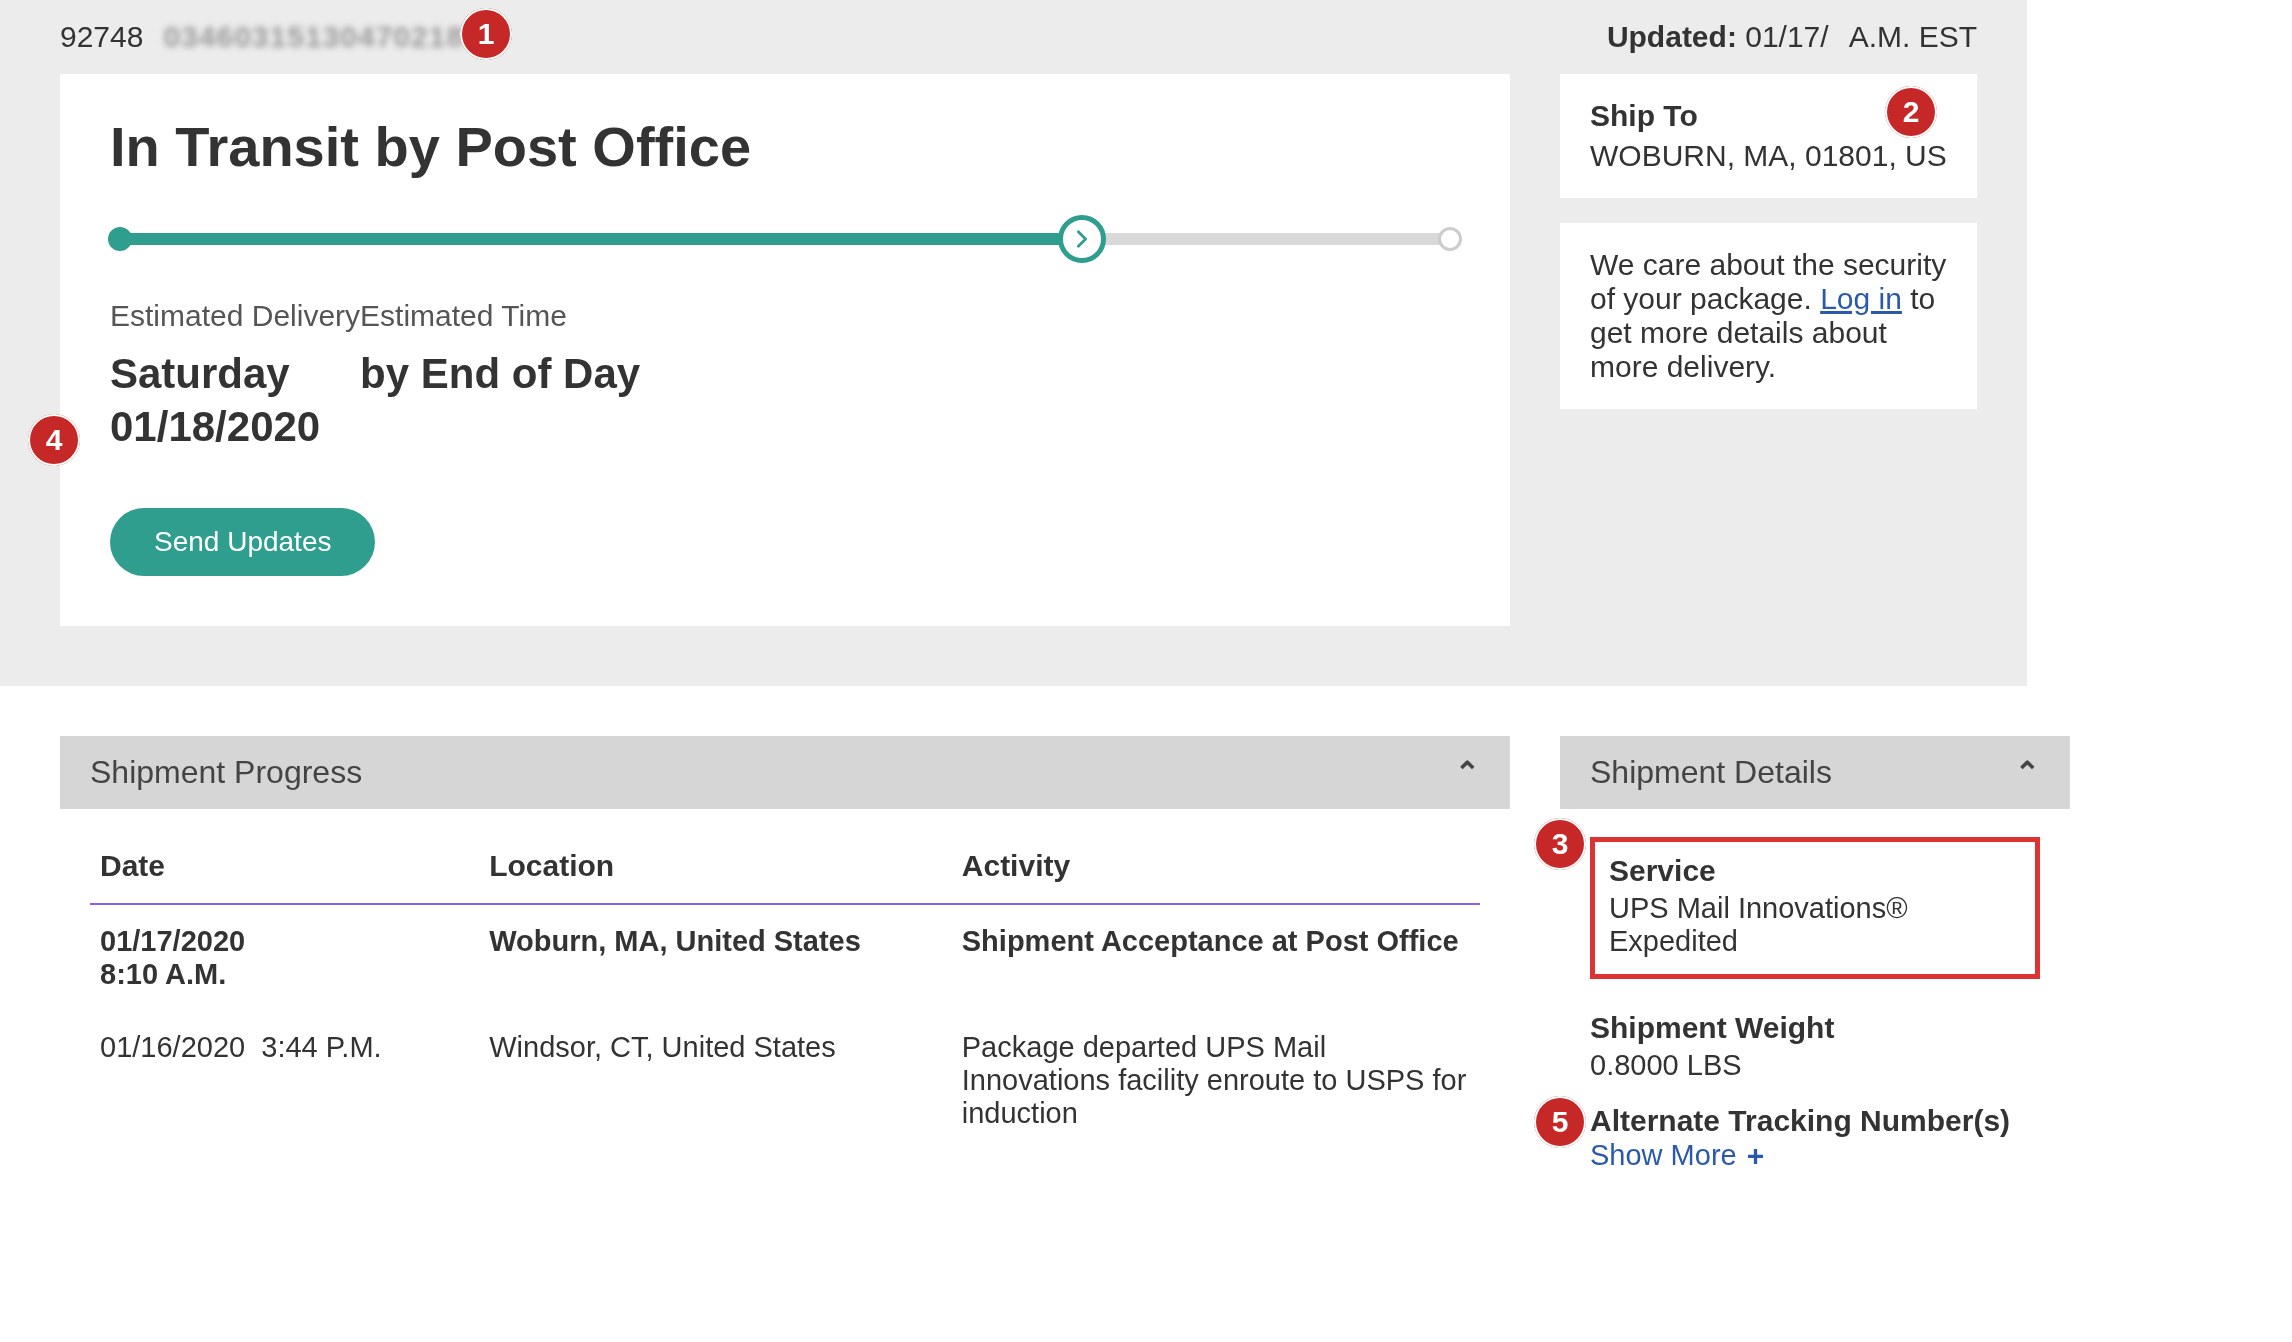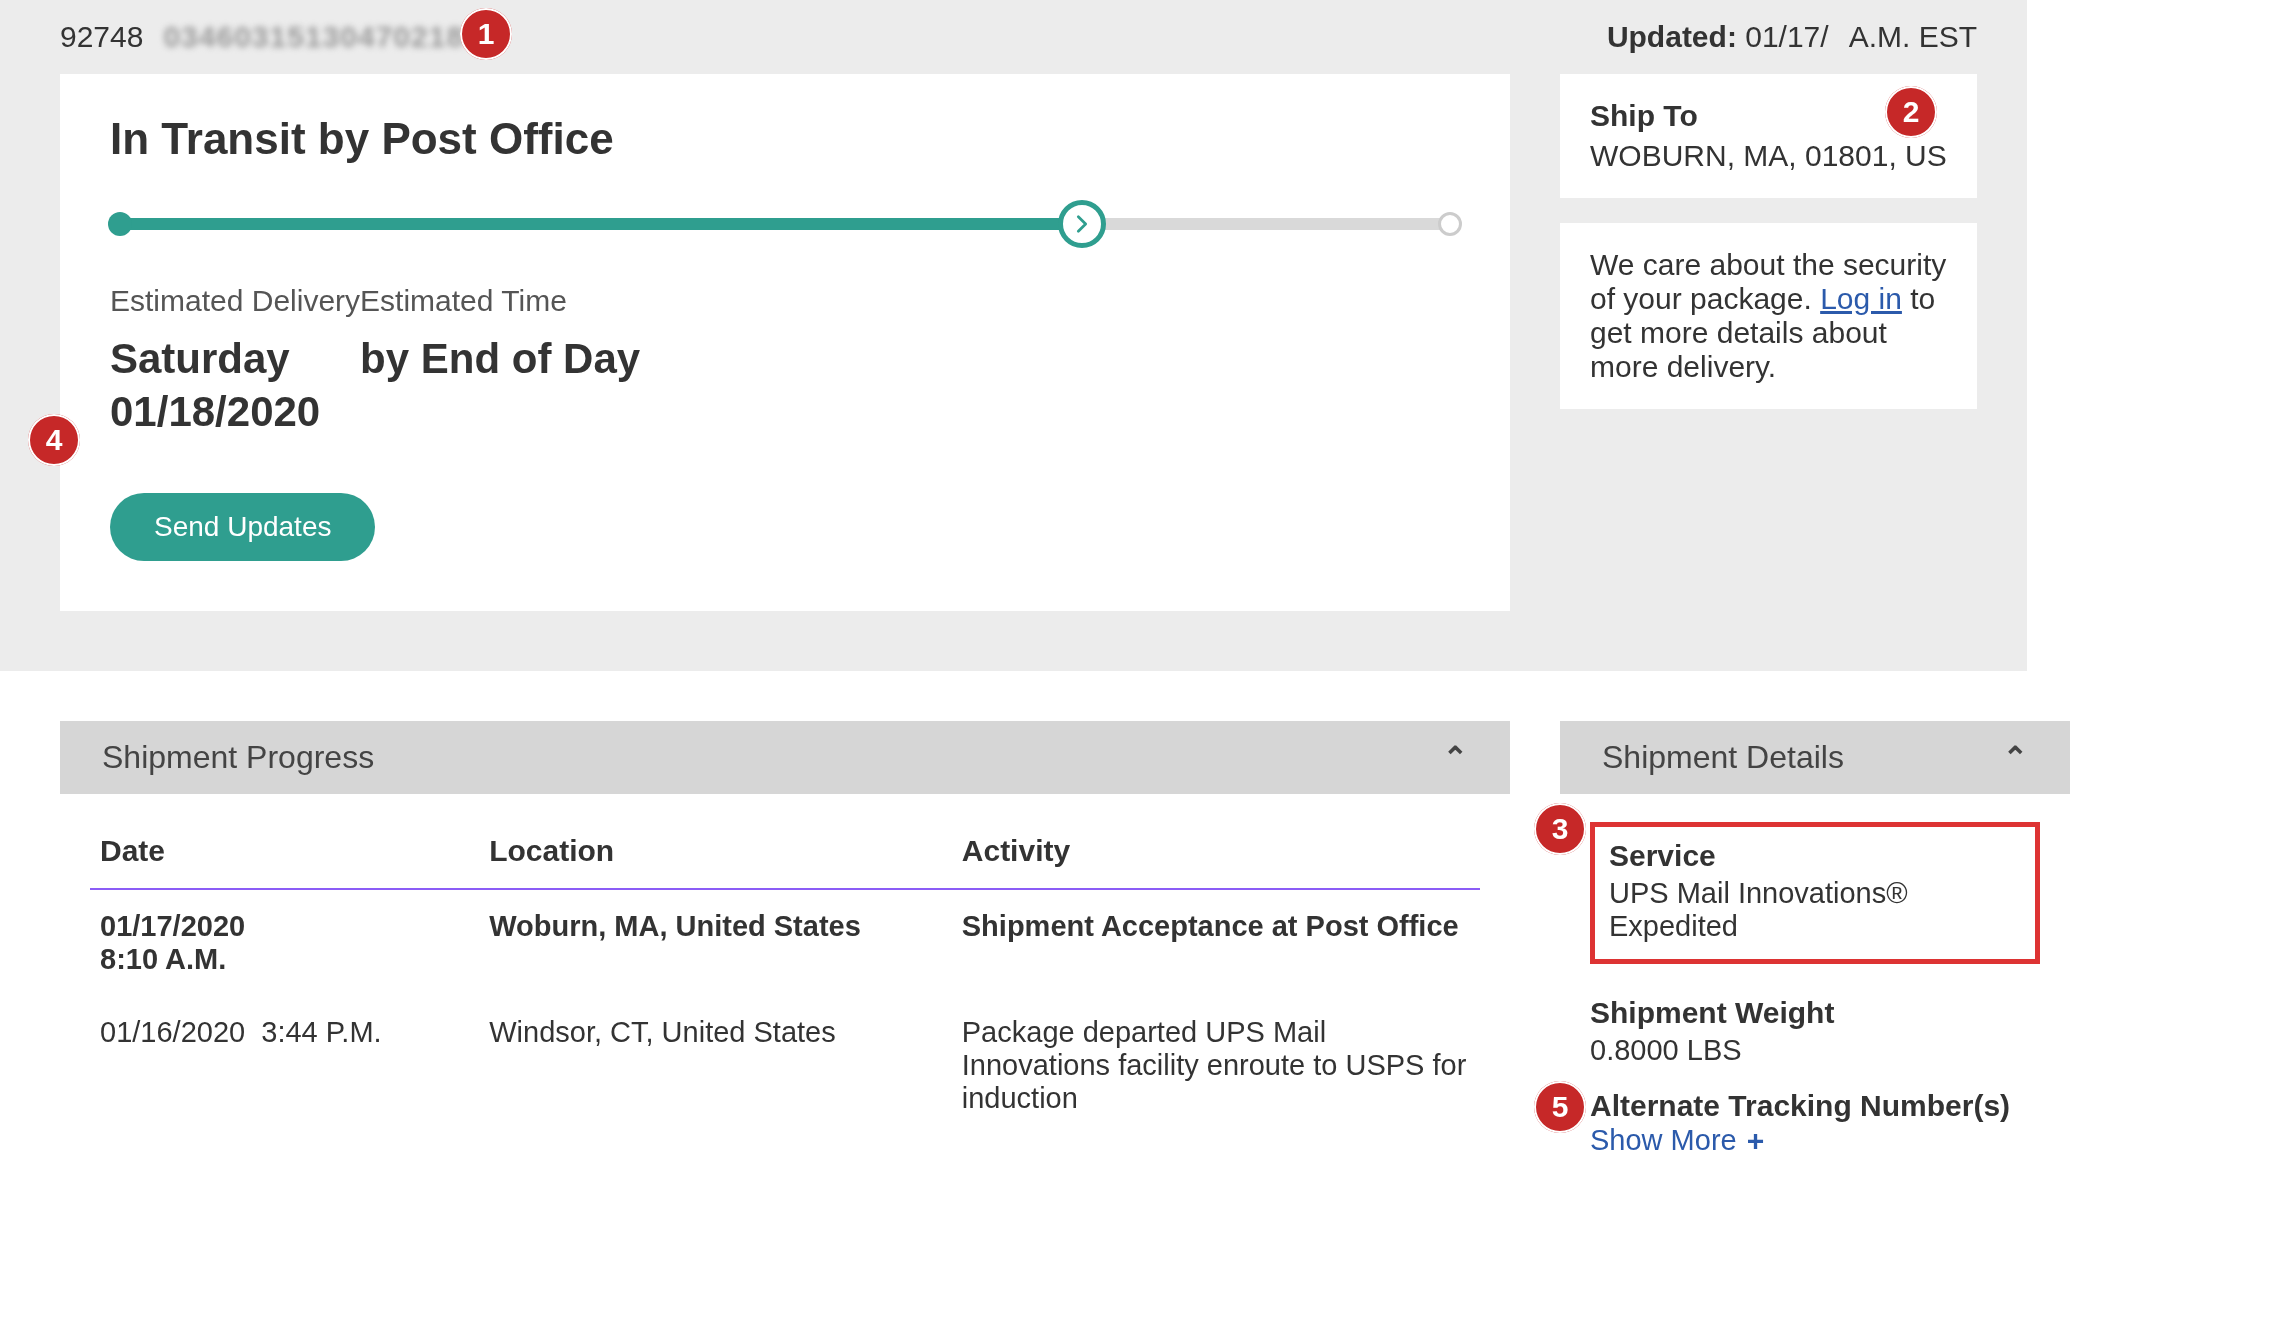--- a/index.html
+++ b/index.html
@@ -15,21 +15,21 @@
   }
   .topbar-left { display: flex; align-items: baseline; gap: 20px; position: relative; }
   .tracking-num { color: #333; }
   .tracking-rest { color: #999; filter: blur(3px); letter-spacing: 1px; font-weight: 600; }
   .topbar-right { display: flex; gap: 20px; align-items: baseline; }
   .updated-label { font-weight: 700; }
   .gray-band { background: #ececec; padding: 0px 50px 60px 60px; display: flex; gap: 50px; align-items: flex-start; }
   .status-card {
     background: #fff; flex: 0 0 1450px; padding: 40px 50px 50px 50px;
   }
-  .status-title { font-size: 44px; font-weight: 800; color: #333; margin-bottom: 40px; }
+  .status-title { font-size: 56px; font-weight: 800; color: #333; margin-bottom: 40px; }
   .progress-wrap { position: relative; height: 40px; margin: 30px 0 40px 0; }
   .progress-track { position: absolute; top: 50%; left: 0; right: 0; height: 12px; background: #d9d9d9; border-radius: 6px; transform: translateY(-50%); }
   .progress-fill { position: absolute; top: 50%; left: 0; height: 12px; background: #2f9e8f; border-radius: 6px; transform: translateY(-50%); }
   .progress-start-dot { position: absolute; top: 50%; left: 0; width: 24px; height: 24px; background: #2f9e8f; border-radius: 50%; transform: translate(-2px,-50%); }
   .progress-marker {
     position: absolute; top: 50%; width: 48px; height: 48px; background: #fff; border: 5px solid #2f9e8f; border-radius: 50%;
     transform: translate(-50%,-50%); display:flex; align-items:center; justify-content:center;
   }
   .progress-end-dot { position: absolute; top:50%; right:0; width:24px; height:24px; background:#fff; border:3px solid #ccc; border-radius:50%; transform: translate(2px,-50%); }
   .est-row { display:flex; margin-top: 30px; }
@@ -41,21 +41,21 @@
   }
   .right-cards { flex: 1; display:flex; flex-direction:column; gap: 25px; }
   .small-card { background:#fff; padding: 25px 30px; font-size: 30px; }
   .small-card .card-title { font-weight:700; margin-bottom: 6px; }
   .login-link { color:#2b5aab; text-decoration: underline; cursor:pointer; }
   .white-band { background:#fff; height: 50px; }
   .lower { display:flex; gap:50px; padding: 0 50px 0 60px; }
   .panel { flex: 0 0 1450px; }
   .panel-right { flex:1; }
   .panel-header {
-    background:#d6d6d6; padding: 18px 42px; display:flex; justify-content:space-between; align-items:center;
+    background:#d6d6d6; padding: 18px 30px; display:flex; justify-content:space-between; align-items:center;
     font-size: 32px; color:#444; cursor:pointer;
   }
   .chev-up { font-size: 30px; font-weight:700; }
   .panel-body { background:#fff; padding: 20px 30px; font-size: 30px; }
   .progress-table { width:100%; border-collapse: collapse; }
   .progress-table thead th {
     text-align:left; font-weight:700; padding: 20px 10px; border-bottom: 2px solid #8b5cf6; font-size:30px;
   }
   .progress-table tbody td { padding: 20px 10px; vertical-align: top; font-size:29px; }
   .progress-table tbody tr.current td { font-weight:700; }

